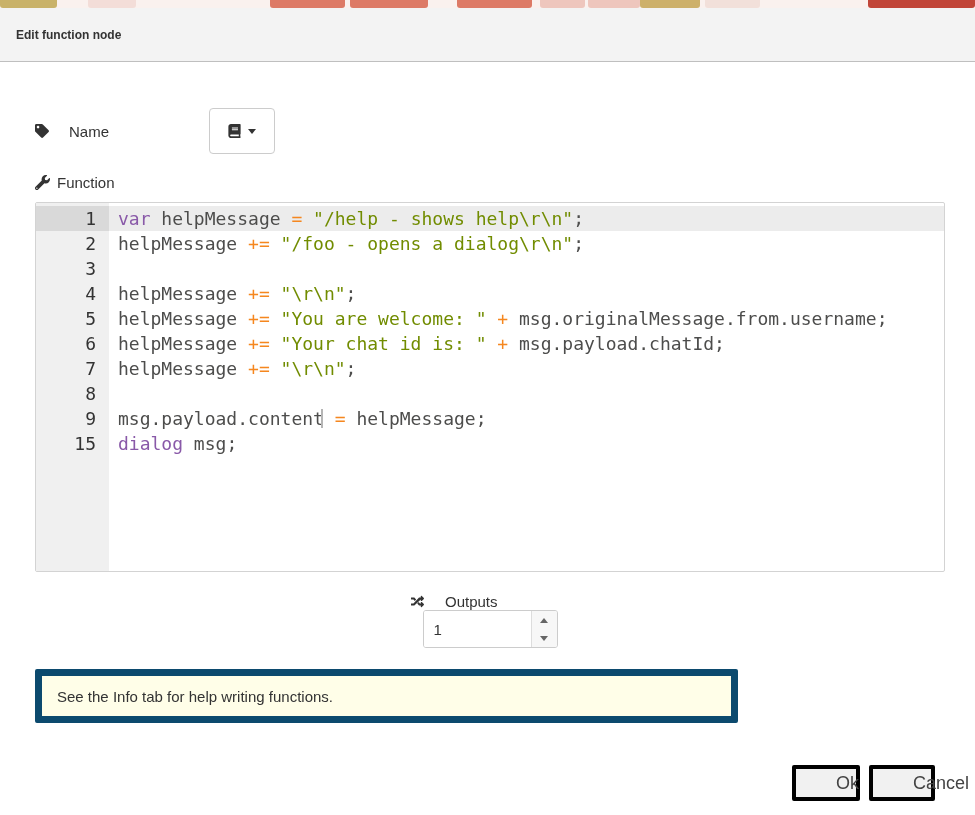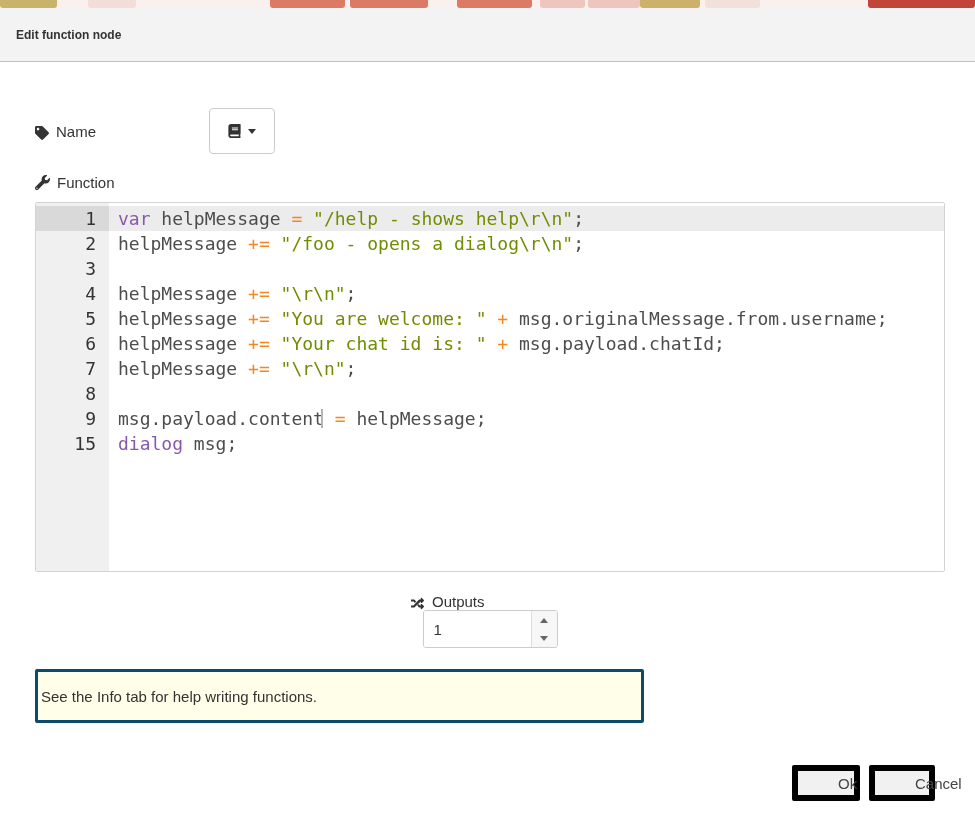--- a/index.html
+++ b/index.html
@@ -39,22 +39,22 @@
   .dialog-body { padding: 0 30px 0 35px; }
 
   .row { display: flex; align-items: center; }
   .name-row { margin-top: 46px; }
 
   .field-label {
     width: 165px;
     font-size: 15px;
     color: #333;
     display: flex;
-    align-items: flex-end;
-    gap: 7px;
+    align-items: center;
+    gap: 20px;
   }
   .field-label svg { flex: 0 0 auto; }
 
   .name-input {
     width: 560px;
     height: 46px;
     border: 1px solid #ccc;
     border-radius: 4px;
     font-family: "Liberation Sans", sans-serif;
     font-size: 15px;
@@ -178,47 +178,47 @@
   .tri-down {
     width: 0; height: 0;
     border-left: 4px solid transparent;
     border-right: 4px solid transparent;
     border-top: 5px solid #666;
   }
 
   
   .form-tips {
     margin-top: 21px;
-    width: 609px;
+    width: 703px;
     min-height: 54px;
     background: #fffee8;
-    border: 3px solid #0c4a6e;
+    border: 7px solid #0c4a6e;
     border-radius: 2px;
     display: flex;
     align-items: center;
-    padding: 0 3px;
+    padding: 0 15px;
     font-size: 15px;
     color: #333;
   }
 
   
   .dialog-footer {
     position: absolute;
     bottom: 14px;
     right: 40px;
     display: flex;
     gap: 9px;
   }
   .btn {
     height: 36px;
     background: #f1f1f1;
-    border: 6px solid #000000;
+    border: 4px solid #000000;
     border-radius: 2px;
     font-family: "Liberation Sans", sans-serif;
-    font-size: 15px;
+    font-size: 18px;
     color: #444;
     cursor: pointer;
     padding-left: 40px;
   }
   .btn-ok { width: 68px; }
   .btn-cancel { width: 66px; }
 
   .icon { fill: #333; }
 </style>
 </head>

